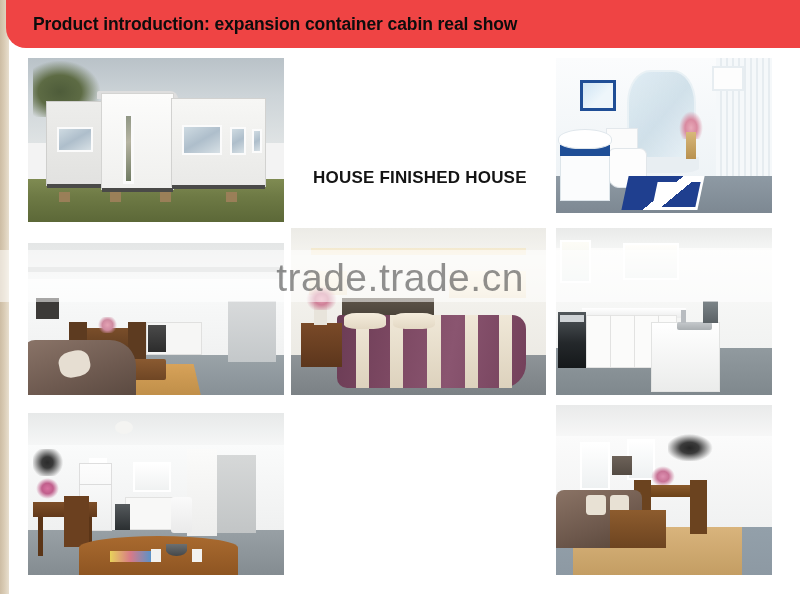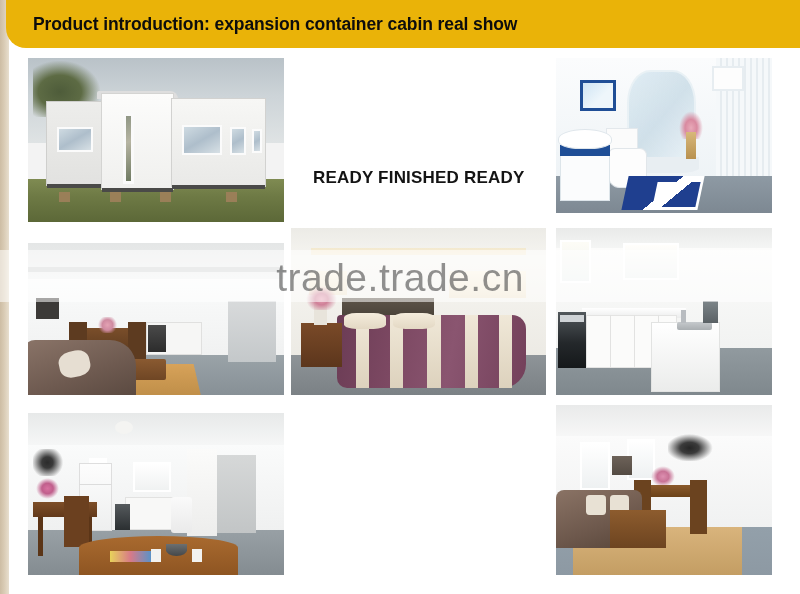--- a/index.html
+++ b/index.html
@@ -27,21 +27,21 @@
     width: 9px; height: 594px;
     background: linear-gradient(to right, #cdbda4 0%, #d9cbb4 45%, #e8dfcf 100%);
     z-index: 1;
   }
 
   
   .title-banner {
     position: absolute;
     left: 6px; top: 0;
     width: 794px; height: 48px;
-    background: #eab308;
+    background: #ef4444;
     border-bottom-left-radius: 20px;
     z-index: 3;
     display: flex;
     align-items: center;
   }
   .title-text {
     margin-left: 27px;
     font-size: 17.5px;
     font-weight: bold;
     color: #0d0d0d;
@@ -506,18 +506,18 @@
         <div class="p7-ctab"></div>
       </div>
     </div>
 
   </div>
 
   <div class="title-banner">
     <span class="title-text">Product introduction: expansion container cabin real show</span>
   </div>
 
-  <div class="ready-label">READY FINISHED READY</div>
+  <div class="ready-label">HOUSE FINISHED HOUSE</div>
 
   <div class="watermark-band"></div>
   <div class="watermark">trade.trade.cn</div>
 
 </div>
 
 </body></html>

